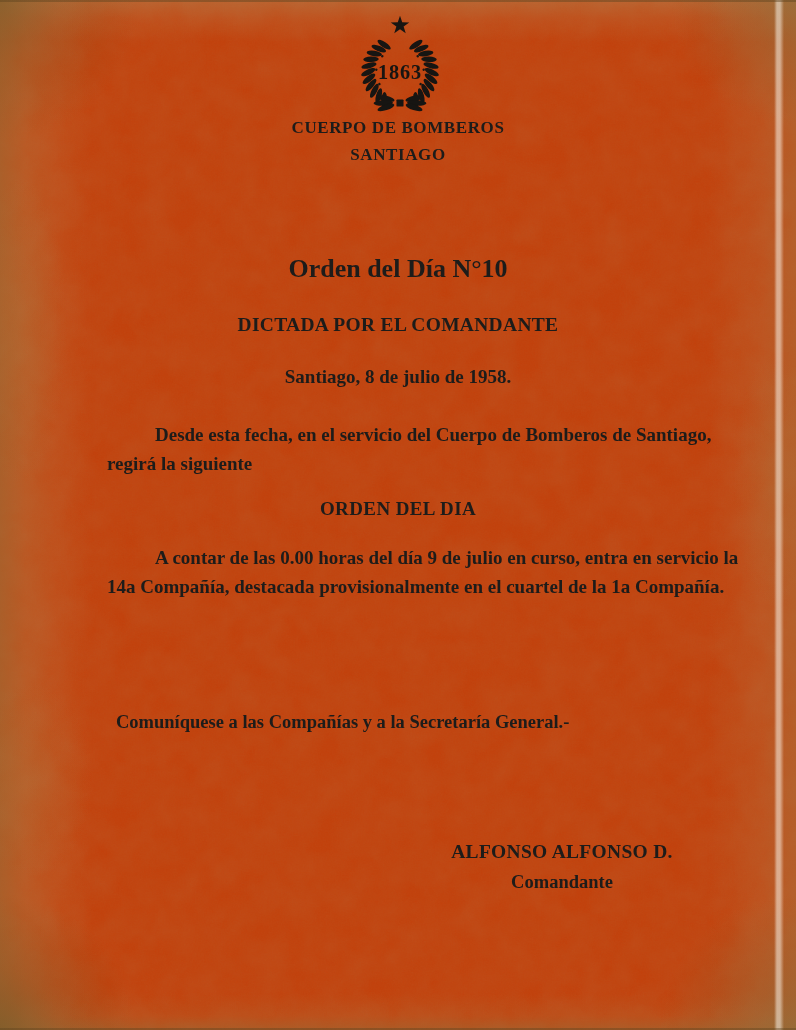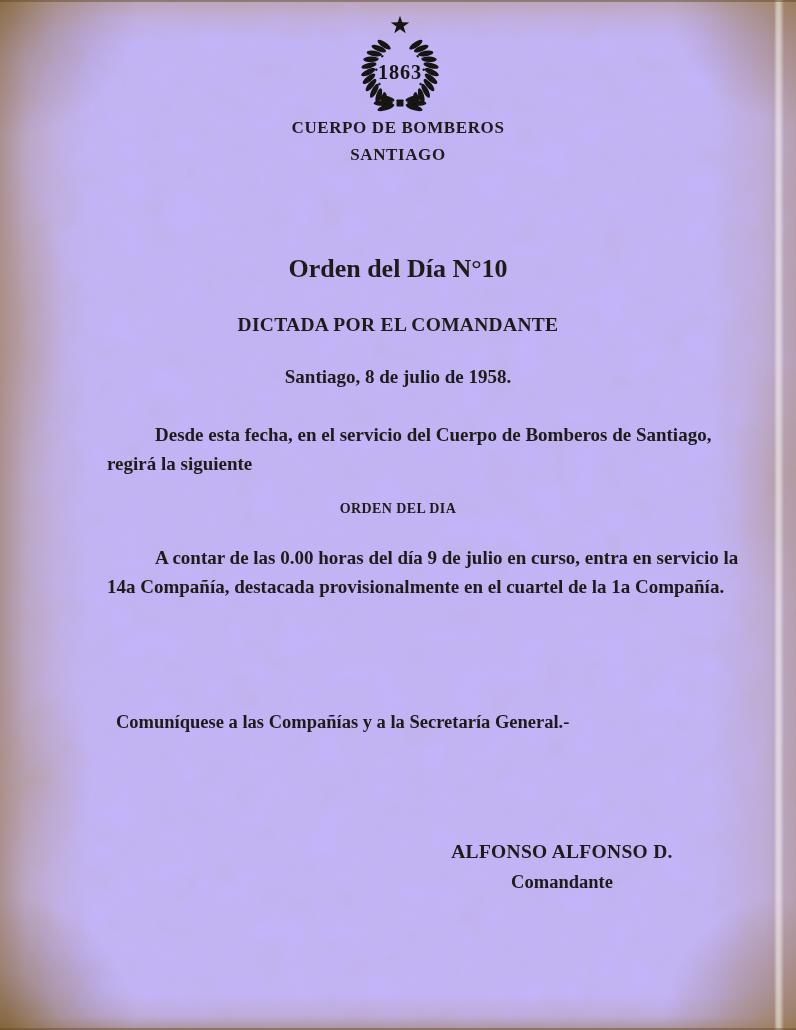--- a/index.html
+++ b/index.html
@@ -1,19 +1,19 @@
 <!DOCTYPE html>
 <html><head>
 <meta charset="utf-8">
 <style>
   html,body{margin:0;padding:0;background:#cfc9b8;}
   .page{
     position:relative;
     width:796px;height:1030px;
-    background:#c4b5fd;
+    background:#c2410c;
     overflow:hidden;
     font-family:"Liberation Serif","DejaVu Serif",serif;
     color:#1d1c1a;
   }
   
   .vignette{
     position:absolute;inset:0;pointer-events:none;z-index:3;
     background:
       linear-gradient(180deg, rgba(92,66,30,.45) 0, rgba(92,66,30,.45) 1.5px, rgba(92,66,30,0) 2px),
       linear-gradient(0deg, rgba(92,66,30,.40) 0, rgba(92,66,30,.40) 1.5px, rgba(92,66,30,0) 2px),
@@ -35,21 +35,21 @@
   .txt{position:absolute;z-index:5;font-weight:bold;}
   .centered{left:0;width:796px;text-align:center;}
   .org{font-size:17px;letter-spacing:.6px;line-height:29px;}
   .org1{top:113px;}
   .org2{top:140px;}
   .title{margin:0;top:252px;font-size:26px;line-height:34px;}
   .subtitle{top:310px;font-size:19.5px;line-height:29px;letter-spacing:.3px;}
   .dateline{top:362px;font-size:19px;line-height:29px;}
   .para{margin:0;left:107px;width:650px;font-size:19px;line-height:29px;text-align:left;}
   .p1{top:420px;text-indent:48px;}
-  .section{top:494px;font-size:14px;line-height:29px;letter-spacing:.4px;}
+  .section{top:494px;font-size:19px;line-height:29px;letter-spacing:.4px;}
   .p2{top:543px;text-indent:48px;}
   .closing{margin:8px;left:108px;width:650px;top:700px;font-size:18.5px;line-height:29px;}
   .sig{top:837px;left:412px;width:300px;text-align:center;line-height:30px;}
   .sig-name{font-size:19.5px;letter-spacing:.3px;}
   .sig-title{font-size:18.5px;}
 </style>
 </head>
 <body>
 
 <div class="page">

